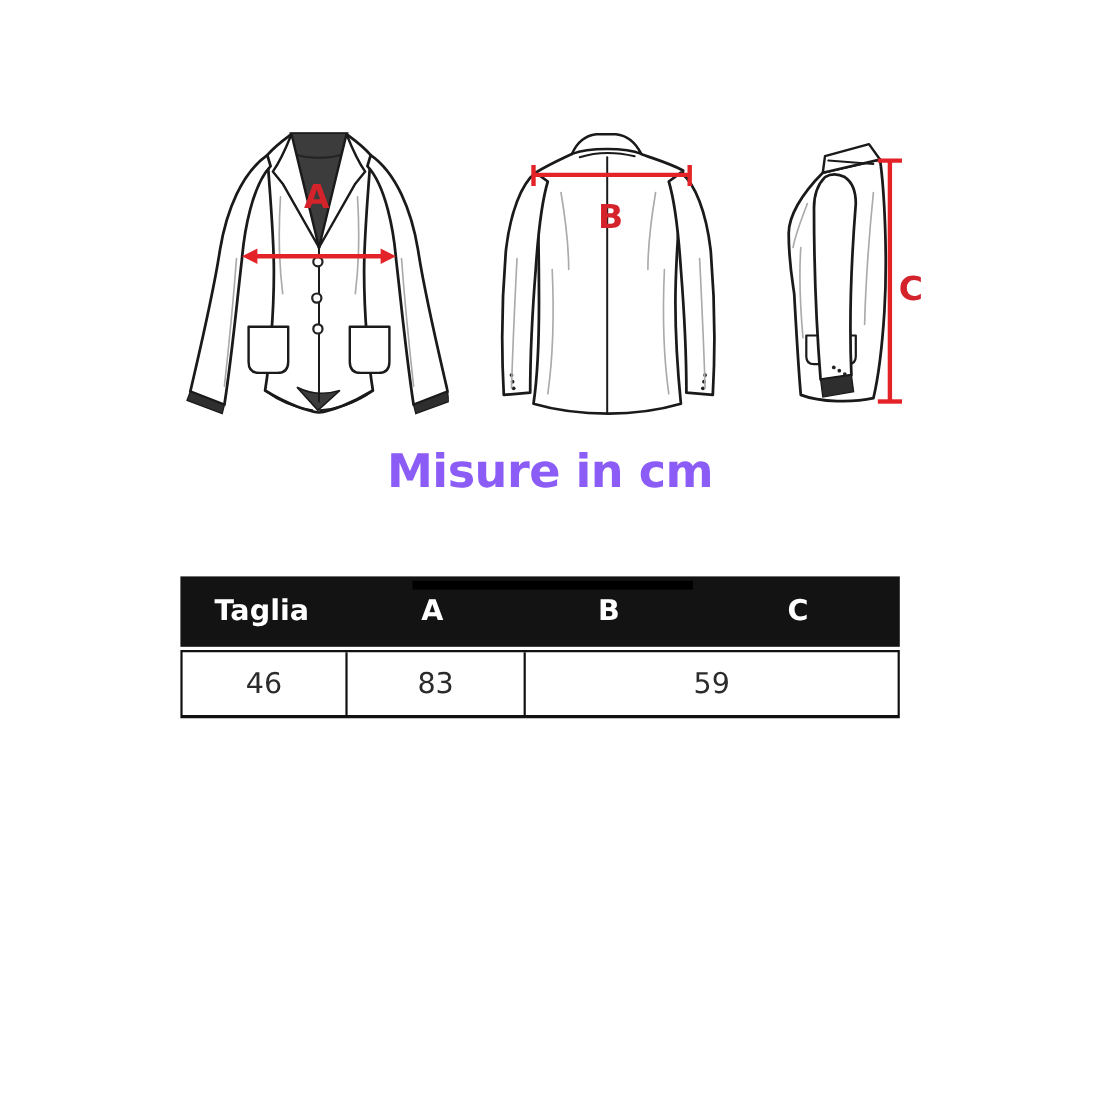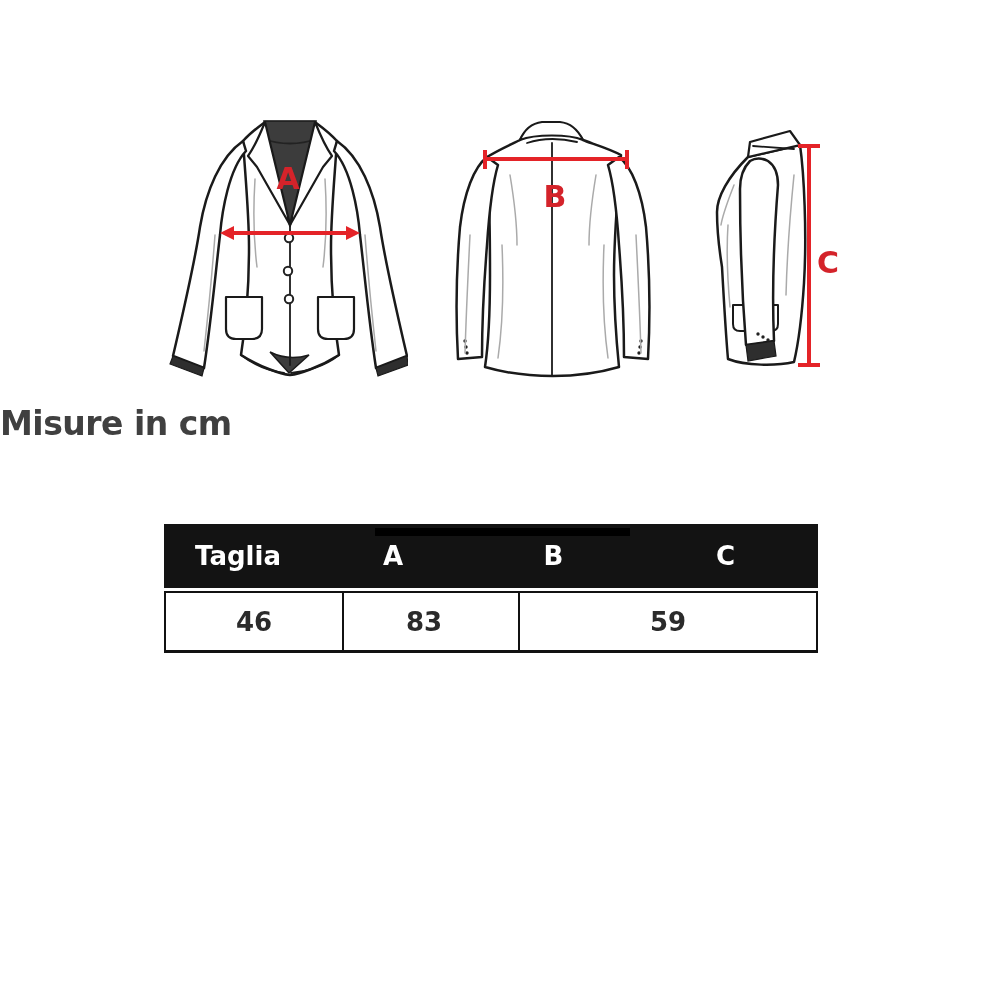--- a/index.html
+++ b/index.html
@@ -5,40 +5,40 @@
   html,body{margin:0;padding:0;background:#fff;}
   .canvas{
     position:relative;width:1000px;height:1000px;background:#ffffff;
     font-family:"DejaVu Sans","Liberation Sans",sans-serif;overflow:hidden;
   }
   .jacket-svg{position:absolute;}
   #front-svg{left:158px;top:115px;}
   #back-svg{left:432px;top:115px;}
   #side-svg{left:690px;top:115px;}
   .page-title{
-    position:absolute;left:0;right:0;top:404px;
-    font-size:33px;font-weight:bold;letter-spacing:-0.5px;color:#404040;
+    position:absolute;left:0;right:0;top:404px;text-align:center;
+    font-size:42px;font-weight:bold;letter-spacing:-0.5px;color:#8b5cf6;
   }
   .size-table{position:absolute;left:164px;top:493px;width:654px;}
   .t-header{
     position:relative;height:64px;background:#131313;display:flex;margin-top:31px;
   }
   .t-accent{position:absolute;left:211px;top:4px;width:255px;height:8px;background:#000;}
   .th{
     display:flex;align-items:center;justify-content:center;
     color:#ffffff;font-size:26px;font-weight:bold;
   }
   .t-row{
     margin-top:3px;height:62px;display:flex;
     border:2px solid #111;border-bottom-width:3px;background:#fff;box-sizing:border-box;
   }
   .td{
     display:flex;align-items:center;justify-content:center;
-    color:#2b2b2b;font-size:26px;font-weight:bold;
-    border-left:2px solid #111;box-sizing:border-box;margin-left:14px;
+    color:#2b2b2b;font-size:26px;font-weight:normal;
+    border-left:2px solid #111;box-sizing:border-box;
   }
   .td:first-child{border-left:none;}
   .c1{width:148px;} .c2{width:162px;} .c3{width:159px;} .c4{flex:1;}
   .measure-letter{font-family:"DejaVu Sans","Liberation Sans",sans-serif;font-weight:bold;font-size:30px;fill:#d4232a;}
   .red-line{stroke:#e42328;stroke-width:4;}
   .red-fill{fill:#e42328;}
   .outline{fill:#ffffff;stroke:#1a1a1a;stroke-width:2.5;stroke-linejoin:round;}
   .outline-thin{fill:none;stroke:#1a1a1a;stroke-width:1.8;stroke-linecap:round;}
   .crease{fill:none;stroke:#aaaaaa;stroke-width:1.5;stroke-linecap:round;}
   .dark-fill{fill:#3c3c3c;stroke:#1a1a1a;stroke-width:1.5;}

